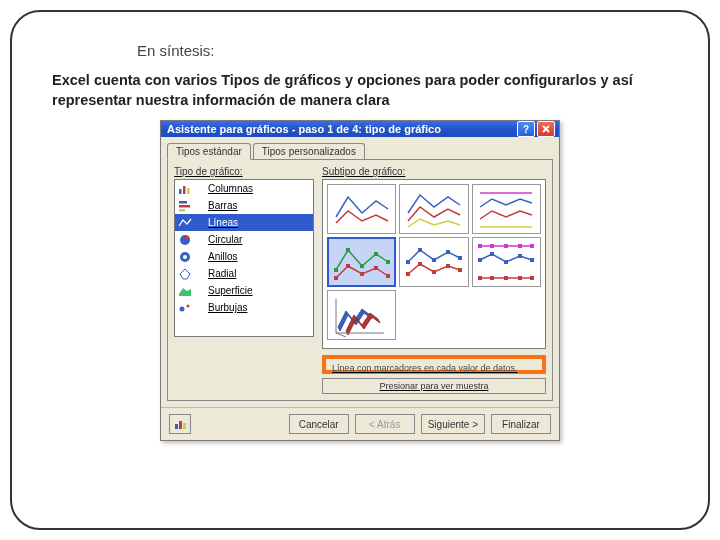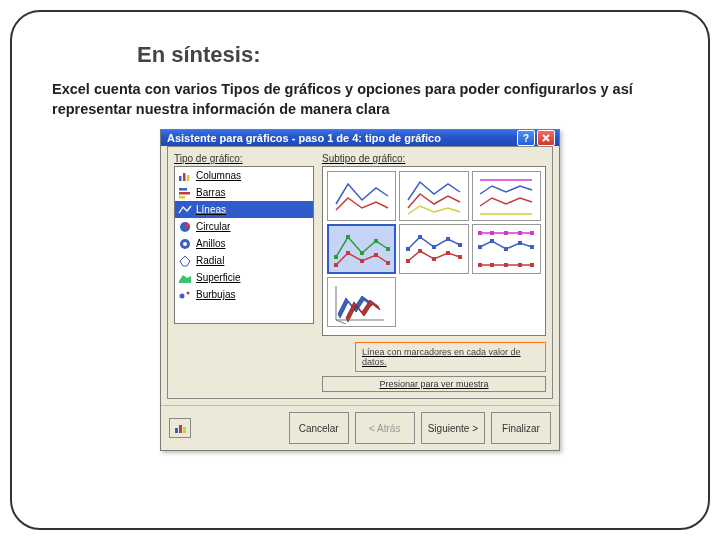--- a/index.html
+++ b/index.html
@@ -14,24 +14,24 @@
   }
   .slide {
     position: absolute;
     left: 10px; top: 10px;
     width: 700px; height: 520px;
     border: 2px solid #333;
     border-radius: 30px;
     padding: 30px 40px 20px 40px;
   }
   .slide-title {
-    font-size: 22px;
+    font-size: 15px;
     color: #444;
     margin: 0 0 8px 85px;
-    font-weight: bold;
+    font-weight: normal;
   }
   .slide-body {
     font-size: 14.5px;
     line-height: 1.35;
     color: #222;
     font-weight: bold;
     margin: 12px 0 10px 0;
   }
   .wizard {
     width: 400px;
@@ -99,21 +99,21 @@
   .chart-types {
     background: #fff;
     border: 1px solid #7a7a7a;
     height: 158px;
     overflow: hidden;
   }
   .ct-row {
     display: flex; align-items: center;
     height: 17px;
     padding: 0 3px;
-    gap: 4px;
+    gap: 16px;
     font-size: 10px;
     color: #000;
   }
   .ct-row.sel { background: #2f5bcb; color: #fff; }
   .ct-ico {
     width: 14px; height: 12px;
     display: flex; align-items: center; justify-content: center;
     flex-shrink: 0;
   }
   .subtype-grid {
@@ -129,27 +129,26 @@
   .st-cell {
     border: 1px solid #999;
     background: #fff;
     display: flex; align-items: center; justify-content: center;
     padding: 2px;
     position: relative;
   }
   .st-cell.sel { background: #c6d5f5; border: 2px solid #2f5bcb; }
   .desc-box {
     margin-top: 6px;
-    border: 1px solid #f97316;
+    border: 4px solid #f97316;
     background: #ece9d8;
     padding: 4px 6px;
     font-size: 9px;
     color: #444;
-    height: 30px;
-    margin-left: 33px;
+    height: 19px;
   }
   .press-btn {
     margin-top: 4px;
     background: #ece9d8;
     border: 1px solid #888;
     padding: 2px 20px;
     font-size: 9px;
     text-align: center;
     color: #333;
   }
@@ -164,21 +163,21 @@
   }
   .btnbar .lefticon {
     width: 22px; height: 20px;
     border: 1px solid #888;
     background: #ece9d8;
     margin-right: auto;
     display: flex; align-items: center; justify-content: center;
   }
   .btn {
     min-width: 60px;
-    height: 32px;
+    height: 20px;
     border: 1px solid #888;
     background: #ece9d8;
     font-size: 10px;
     color: #333;
     display: flex; align-items: center; justify-content: center;
     padding: 0 6px;
   }
   .btn.disabled { color: #999; }
   svg { display: block; }
 </style>
@@ -195,20 +194,24 @@
     <div class="titlebar">
       <span class="title">Asistente para gráficos - paso 1 de 4: tipo de gráfico</span>
       <div class="tb-btn tb-help">?</div>
       <div class="tb-btn tb-close">
         <svg width="8" height="8" viewBox="0 0 8 8">
             <path d="M1 1 L7 7 M7 1 L1 7" stroke="#fff" stroke-width="1.8"></path>
           </svg>
       </div>
     </div>
 
+    <div class="tabs">
+      <div class="tab active">Tipos estándar</div>
+      <div class="tab">Tipos personalizados</div>
+    </div>
 
     <div class="pane">
       <div class="pane-row">
 
         <div class="left-col">
           <div class="lbl">Tipo de gráfico:</div>
           <div class="chart-types">
 
             <div class="ct-row">
               <span class="ct-ico">

